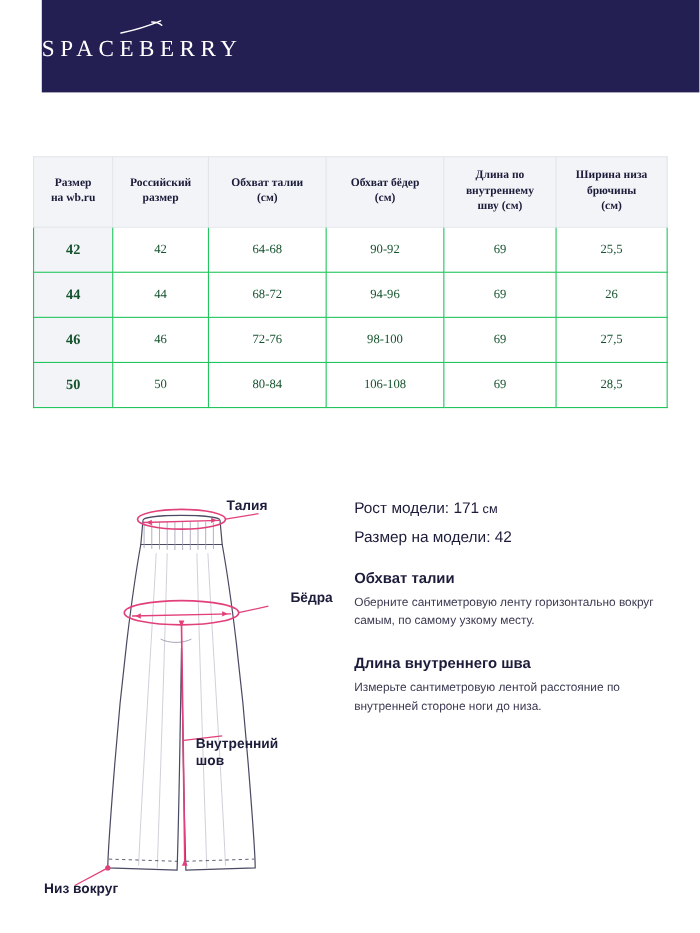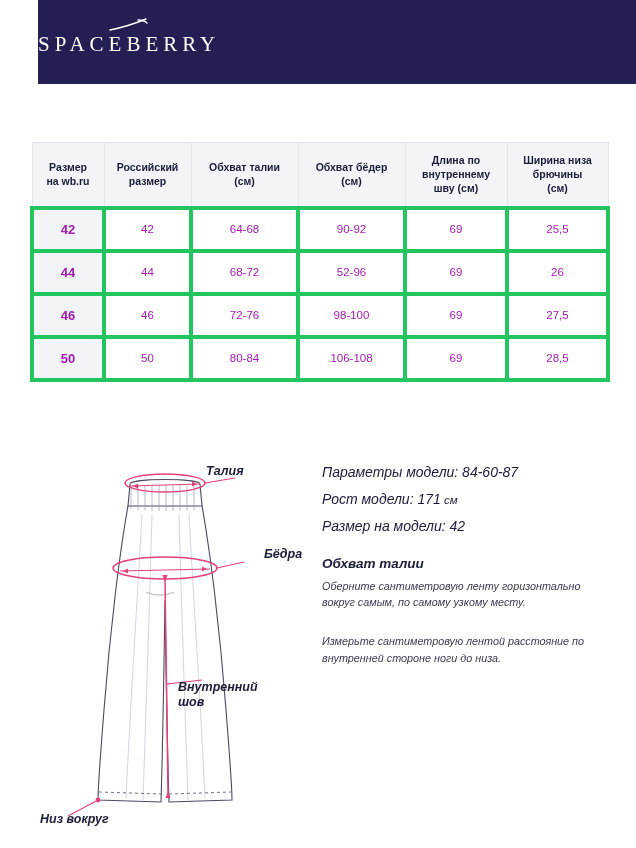--- a/index.html
+++ b/index.html
@@ -49,37 +49,38 @@
   }
 
   
   .table-wrap {
     margin: 58px 30px 0 30px;
   }
   table.size-table {
     border-collapse: collapse;
     width: 576px;
     table-layout: fixed;
+    font-family: Liberation Serif, serif;
   }
   table.size-table th {
     background: #f2f4f7;
     font-size: 10.5px;
     font-weight: bold;
     color: #1b1b3a;
     padding: 10px 4px;
     border: 1px solid #e2e5ea;
     line-height: 1.35;
     vertical-align: middle;
     text-align: center;
   }
   table.size-table td {
     font-size: 11.5px;
-    color: #a21caf;
+    color: #14532d;
     padding: 12px 4px;
-    border: 4px solid #22c55e;
+    border: 1px solid #22c55e;
     text-align: center;
     vertical-align: middle;
     background: #ffffff;
   }
   table.size-table td.first-col {
     background: #f2f4f7;
     font-weight: bold;
     font-size: 13px;
   }
   col.c0 { width: 72px; }
@@ -88,21 +89,20 @@
   col.c3 { width: 107px; }
   col.c4 { width: 102px; }
   col.c5 { width: 101px; }
 
   
   .lower {
     position: relative;
     margin-top: 58px;
     display: flex;
     padding: 0 30px;
-    font-style: italic;
   }
   .illus {
     position: relative;
     width: 270px;
     height: 390px;
     flex: 0 0 270px;
   }
   .illus svg { display: block; }
   .illus .lbl {
     position: absolute;
@@ -183,21 +183,21 @@
             <td>42</td>
             <td>64-68</td>
             <td>90-92</td>
             <td>69</td>
             <td>25,5</td>
           </tr>
           <tr>
             <td class="first-col">44</td>
             <td>44</td>
             <td>68-72</td>
-            <td>52-96</td>
+            <td>94-96</td>
             <td>69</td>
             <td>26</td>
           </tr>
           <tr>
             <td class="first-col">46</td>
             <td>46</td>
             <td>72-76</td>
             <td>98-100</td>
             <td>69</td>
             <td>27,5</td>
@@ -276,29 +276,29 @@
 
       <div class="lbl lbl-waist">Талия</div>
       <div class="lbl lbl-hips">Бёдра</div>
       <div class="lbl lbl-inseam" style="white-space:pre-line;margin-top:12px;" id="lbl-inseam">Внутренний
 шов</div>
       <div class="lbl lbl-hem">Низ вокруг</div>
     </div>
 
     <div class="info">
       <div id="model-lines">
-          <div class="model-line">Параметры модели: 84-60-87</div>
           <div class="model-line">Рост модели: 171<span class="unit"> см</span></div>
           <div class="model-line">Размер на модели: 42</div>
         </div>
       <div id="info-blocks">
           <div class="block">
             <h3>Обхват талии</h3>
             <p>Оберните сантиметровую ленту горизонтально вокруг самым, по самому узкому месту.</p>
           </div>
           <div class="block">
+            <h3>Длина внутреннего шва</h3>
             <p>Измерьте сантиметровую лентой расстояние по внутренней стороне ноги до низа.</p>
           </div>
         </div>
     </div>
 
   </div>
 </div>
 
 </body></html>

